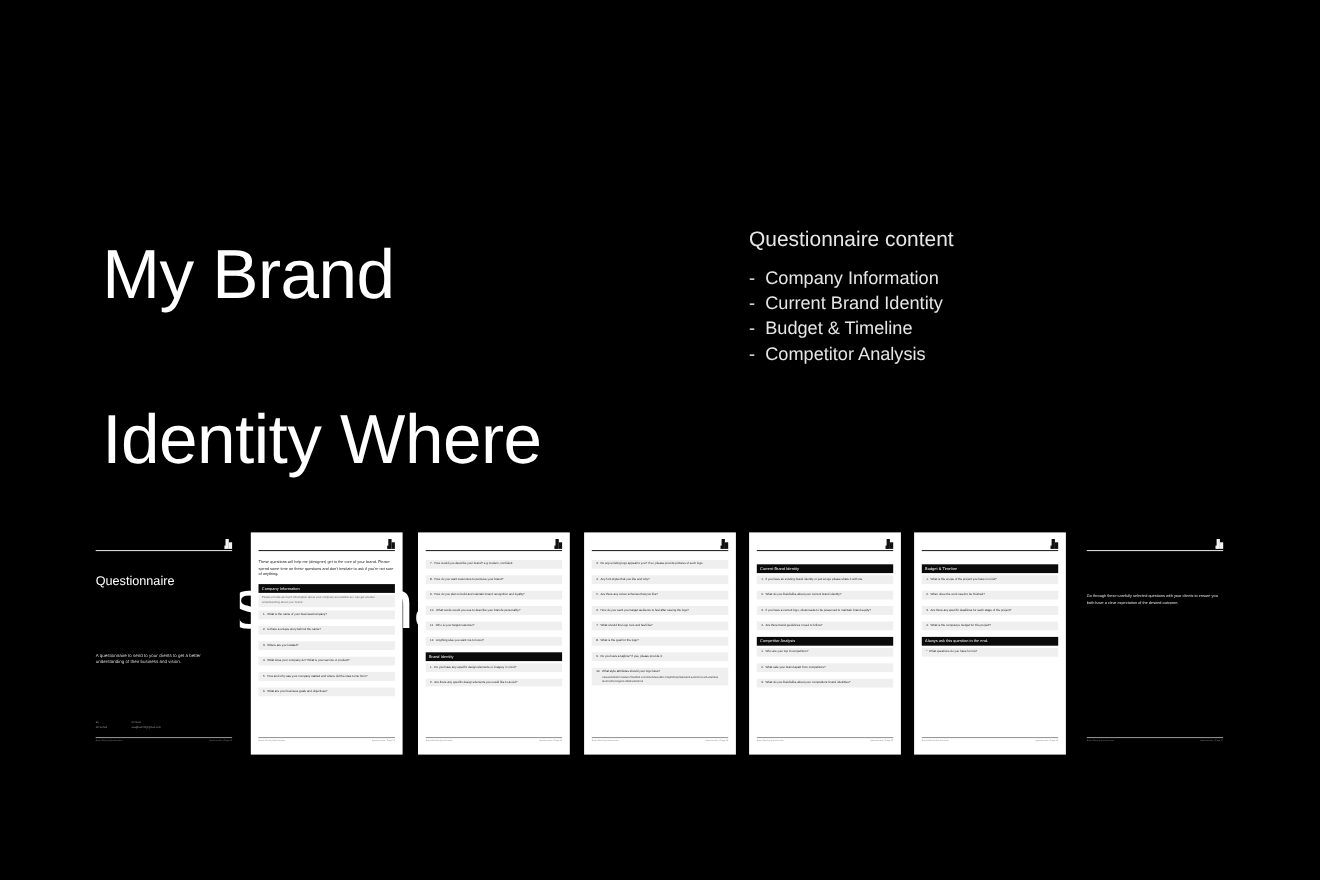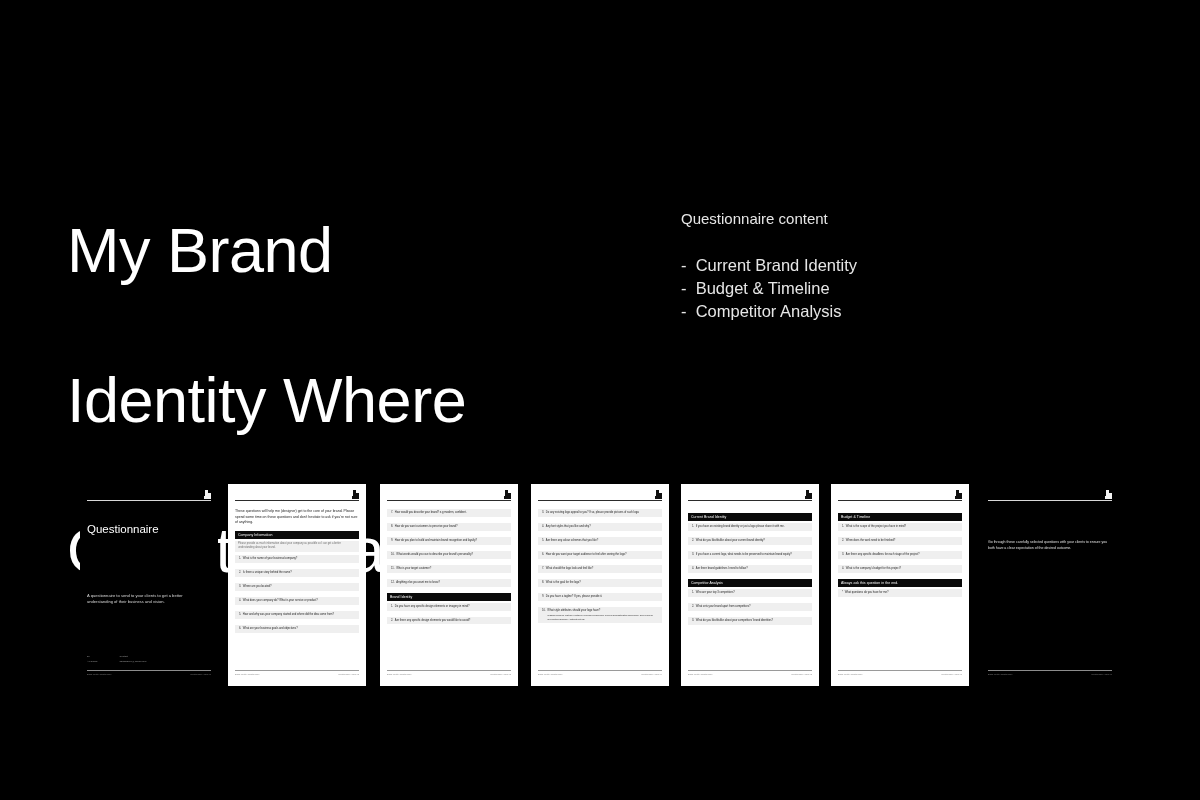--- a/index.html
+++ b/index.html
@@ -7,40 +7,40 @@
   body {
     background:#000000;
     font-family:"Liberation Sans", sans-serif;
     overflow:hidden;
     position:relative;
   }
 
   
   #hero-title {
     position:absolute;
-    left:67px; top:138px;
+    left:93px; top:138px;
     color:#ffffff;
     font-size:63px;
     line-height:75px;
     font-weight:400;
     letter-spacing:-0.5px;
     white-space:pre-line;
   }
   #hero-title .line { display:block; }
 
   #contents-panel {
     position:absolute;
     left:681px; top:208px;
     color:#e9e9e9;
   }
   #contents-heading {
-    font-size:15px;
+    font-size:19px;
     line-height:22px;
     color:#e6e6e6;
-    margin-bottom:24px;
+    margin-bottom:12px;
     font-weight:400;
   }
   .contents-item {
     font-size:16.5px;
     line-height:23px;
     color:#e6e6e6;
     font-weight:400;
     white-space:pre;
   }
 
@@ -154,20 +154,21 @@
 <body>
 
 <div id="hero-title">
   <span class="line">My Brand</span>
   <span class="line">Identity Where</span>
   <span class="line">Questionnaire</span>
 </div>
 
 <div id="contents-panel">
   <div id="contents-heading">Questionnaire content</div>
+  <div class="contents-item">-  Company Information</div>
   <div class="contents-item">-  Current Brand Identity</div>
   <div class="contents-item">-  Budget &amp; Timeline</div>
   <div class="contents-item">-  Competitor Analysis</div>
 </div>
 
 <div id="pages-strip">
     <div class="page dark" style="left: 80px;">
       <div class="pg-inner">
         <div class="pg-top">
           <div class="pg-rule"></div>

